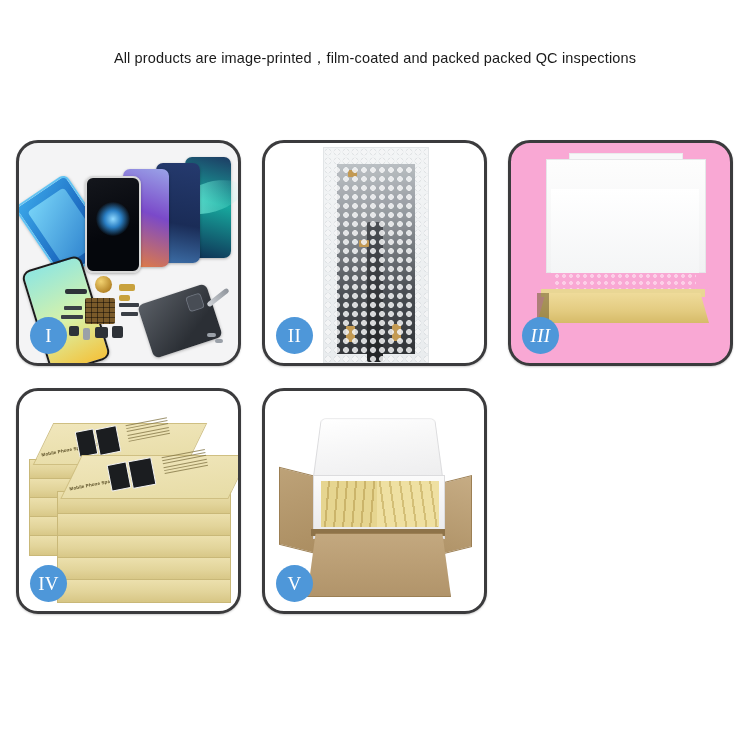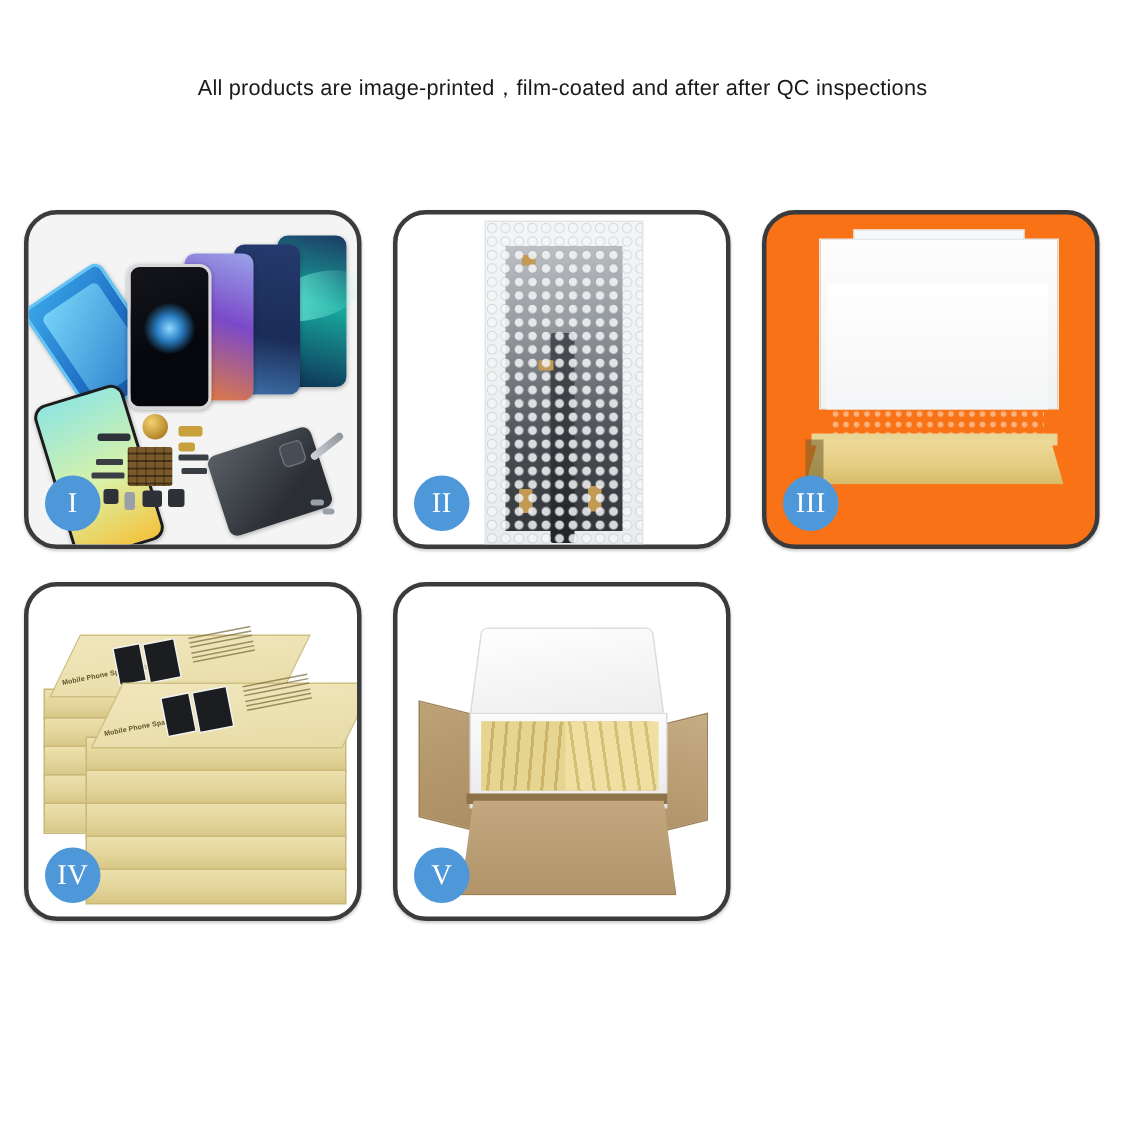--- a/index.html
+++ b/index.html
@@ -204,21 +204,21 @@
     mix-blend-mode: screen;
   }
   .bubbles2 {
     position: absolute; inset: 0;
     background-image: radial-gradient(circle at 4px 4px, rgba(120,130,140,.30) 3.2px, rgba(0,0,0,0) 3.6px);
     background-size: 9px 9px;
   }
   .tape { position:absolute; background:#c49a52; border-radius:1px; }
 
   
-  .p3 { background: #f97316; }
+  .p3 { background: #f9a8d4; font-style: italic; }
   .b3-lid {
     position: absolute; left: 35px; top: 16px; width: 158px; height: 112px;
     background: linear-gradient(180deg,#fdfdfd 0%,#f1f2f3 100%);
     border: 1px solid #e6e7e9;
   }
   .b3-lid-top {
     position:absolute; left: 58px; top: 10px; width: 112px; height: 10px;
     background: #f7f8f9; border:1px solid #eaebec; border-bottom:none;
   }
   .b3-foam {
@@ -352,21 +352,21 @@
   }
   .c-tape {
     position:absolute; width: 18px; height: 26px;
     background:#ad8f63; opacity:.85;
   }
 </style>
 </head>
 <body>
 
 <div class="header">
-  <div class="subtitle">All products are image-printed，film-coated and after after QC inspections</div>
+  <div class="subtitle">All products are image-printed，film-coated and packed packed QC inspections</div>
 </div>
 
 <div class="grid">
 
   <div class="panel p1">
     <div class="panel-art">
       <div class="ph ph-a"></div>
       <div class="ph ph-e"></div>
       <div class="ph ph-d"></div>
       <div class="ph ph-c"></div>

